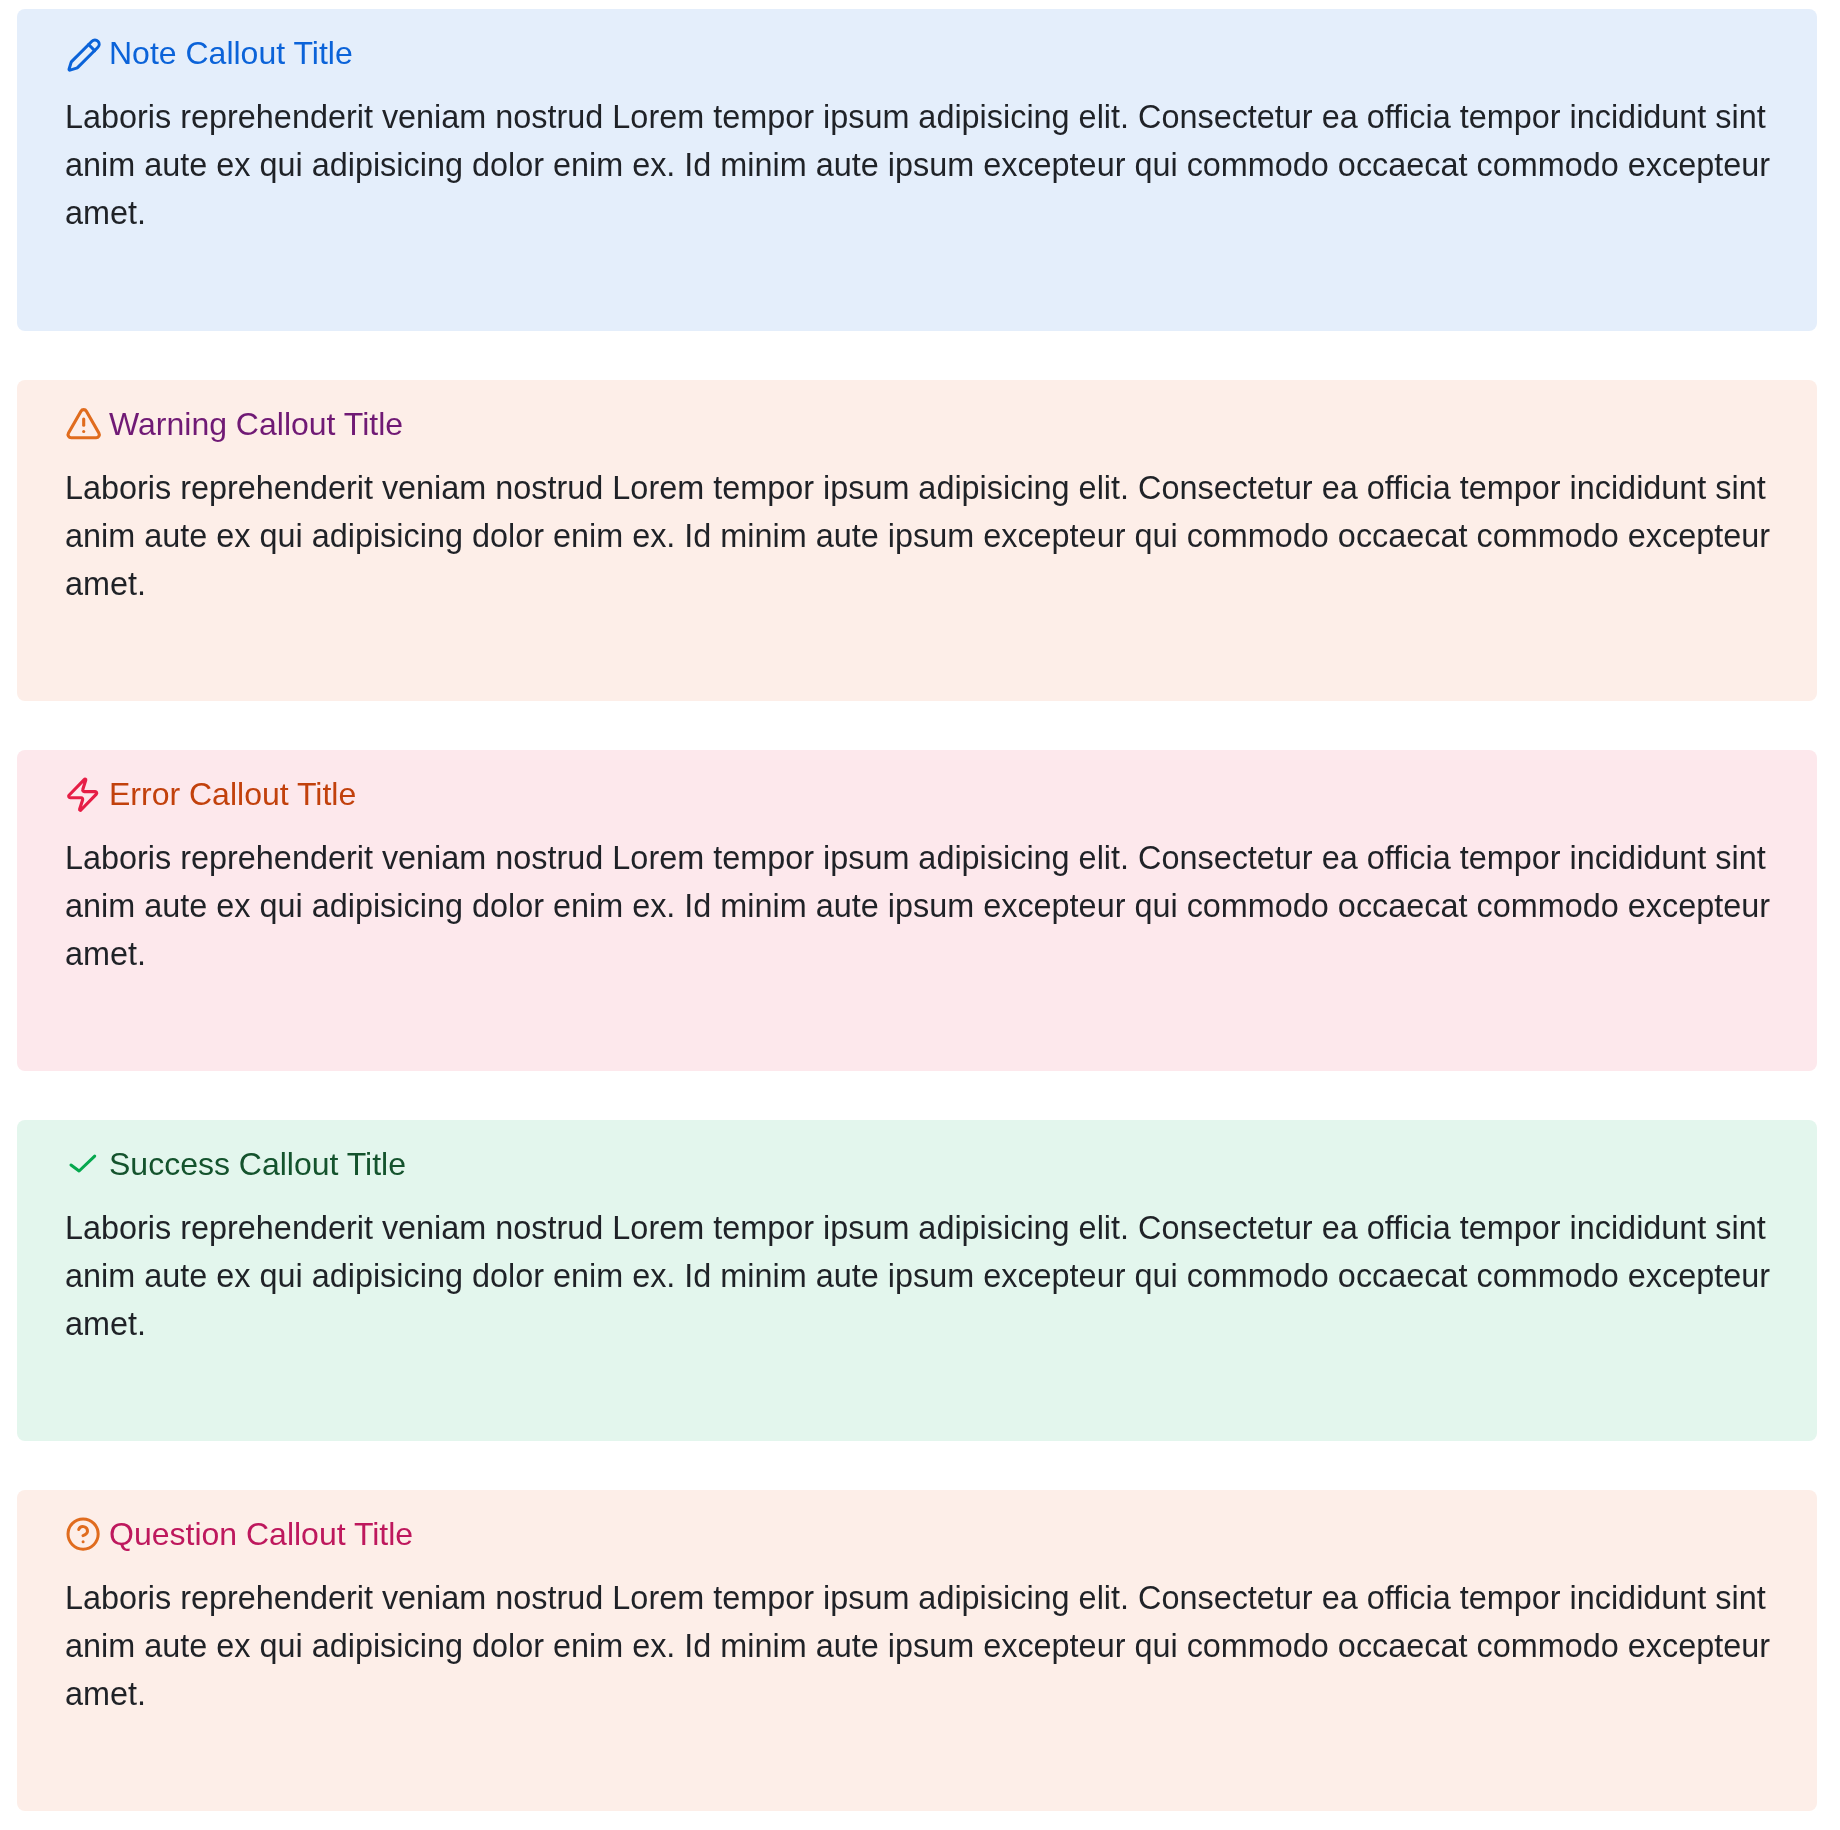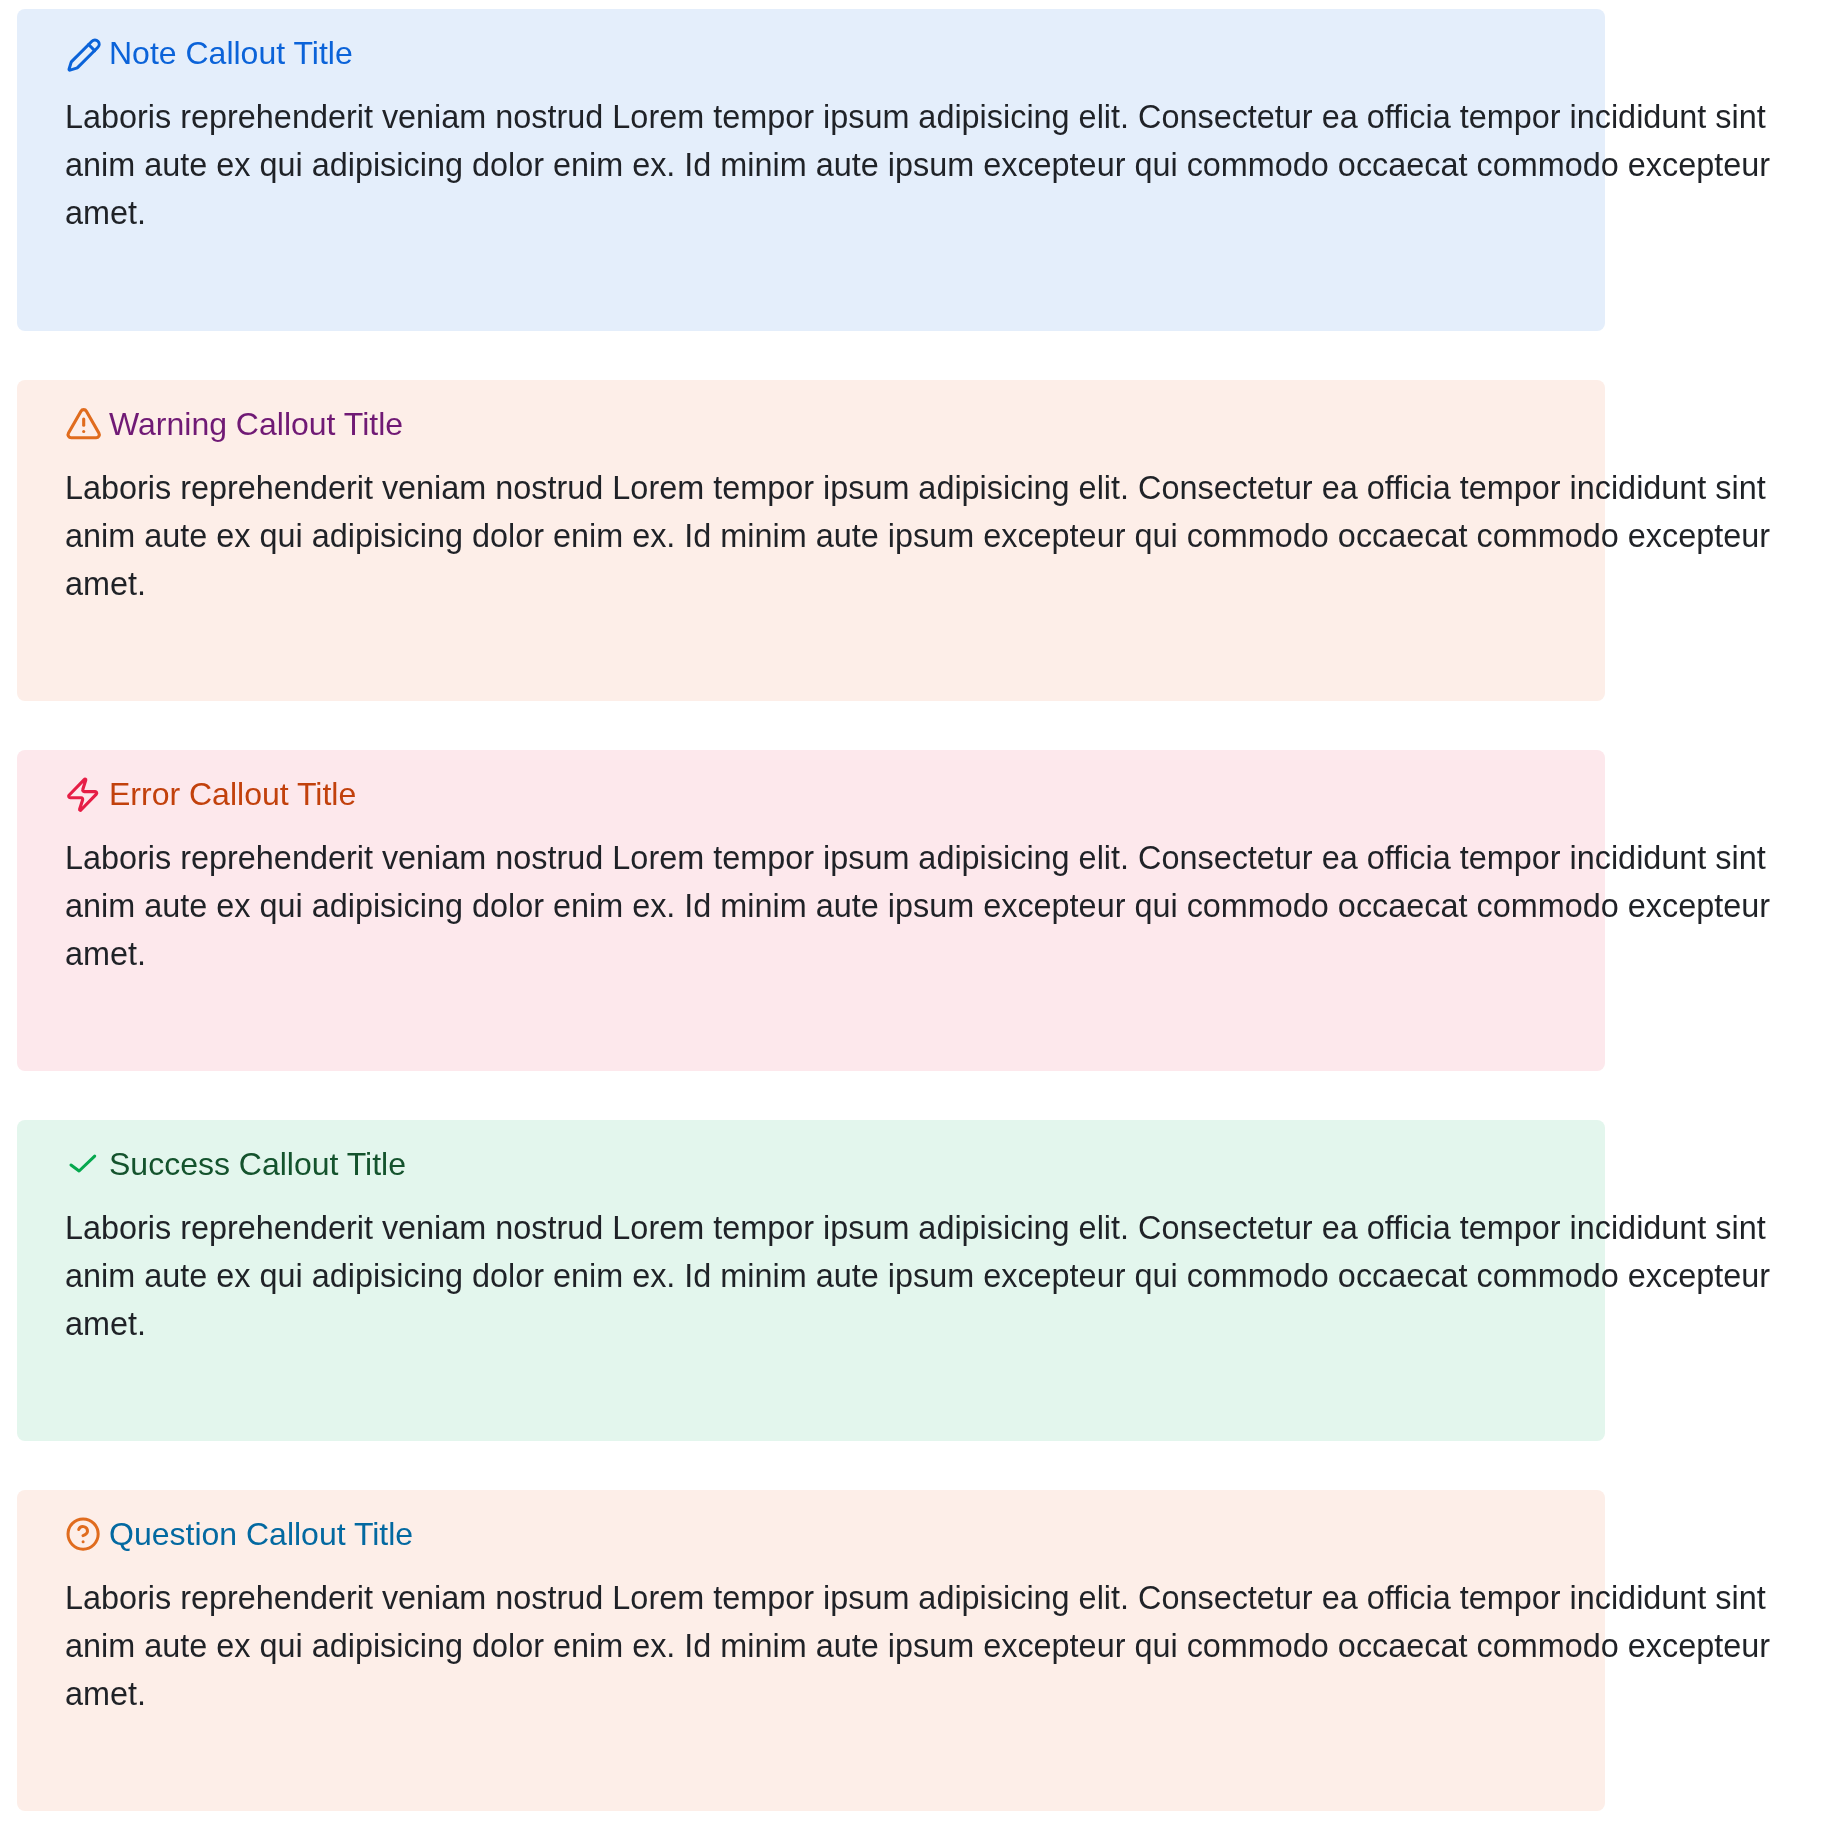--- a/index.html
+++ b/index.html
@@ -1,19 +1,19 @@
 <!DOCTYPE html>
 <html><head>
 <meta charset="utf-8">
 <title>Callouts</title>
 <style>
   html, body { margin:0; padding:0; background:#ffffff; }
   body { font-family:"Liberation Sans", sans-serif; }
   .page { position:relative; width:1840px; height:1830px; overflow:hidden; background:#ffffff; }
-  .callout { position:absolute; left:17px; width:1588px; border-radius:8px; box-sizing:border-box; }
+  .callout { position:absolute; left:17px; width:1800px; border-radius:8px; box-sizing:border-box; }
   .callout-icon { position:absolute; display:block; overflow:visible; }
   .callout-title-text { position:absolute; left:92px; top:27.3px;
       font-size:32px; line-height:34px; white-space:nowrap; transform:translateZ(0); }
   .callout-body { position:absolute; left:48px; top:84px; width:1712px; margin:0;
       font-size:32.4px; line-height:48px; color:#1f2227; transform:translateZ(0); }
 </style>
 </head>
 <body>
 
 <div class="page">
@@ -47,16 +47,16 @@
       </svg>
     <span class="callout-title-text" style="color:#14532d">Success Callout Title</span>
     <p class="callout-body">Laboris reprehenderit veniam nostrud Lorem tempor ipsum adipisicing elit. Consectetur ea officia tempor incididunt sint anim aute ex qui adipisicing dolor enim ex. Id minim aute ipsum excepteur qui commodo occaecat commodo excepteur amet.</p>
   </section>
   <section class="callout" style="top:1490px;height:321px;background:#fdeee8">
     <svg class="callout-icon" viewBox="0 0 24 24" width="36.2" height="36.2" fill="none" stroke="#e06c1e" stroke-width="2" stroke-linecap="round" stroke-linejoin="round" style="left:47.6px;top:25.6px" aria-hidden="true">
         <circle cx="12" cy="12" r="10"></circle>
         <path d="M9.09 9a3 3 0 0 1 5.83 1c0 2-3 3-3 3"></path>
         <path d="M12 17h.01"></path>
       </svg>
-    <span class="callout-title-text" style="color:#0369a1">Question Callout Title</span>
+    <span class="callout-title-text" style="color:#be185d">Question Callout Title</span>
     <p class="callout-body">Laboris reprehenderit veniam nostrud Lorem tempor ipsum adipisicing elit. Consectetur ea officia tempor incididunt sint anim aute ex qui adipisicing dolor enim ex. Id minim aute ipsum excepteur qui commodo occaecat commodo excepteur amet.</p>
   </section>
 </div>
 
 </body></html>

